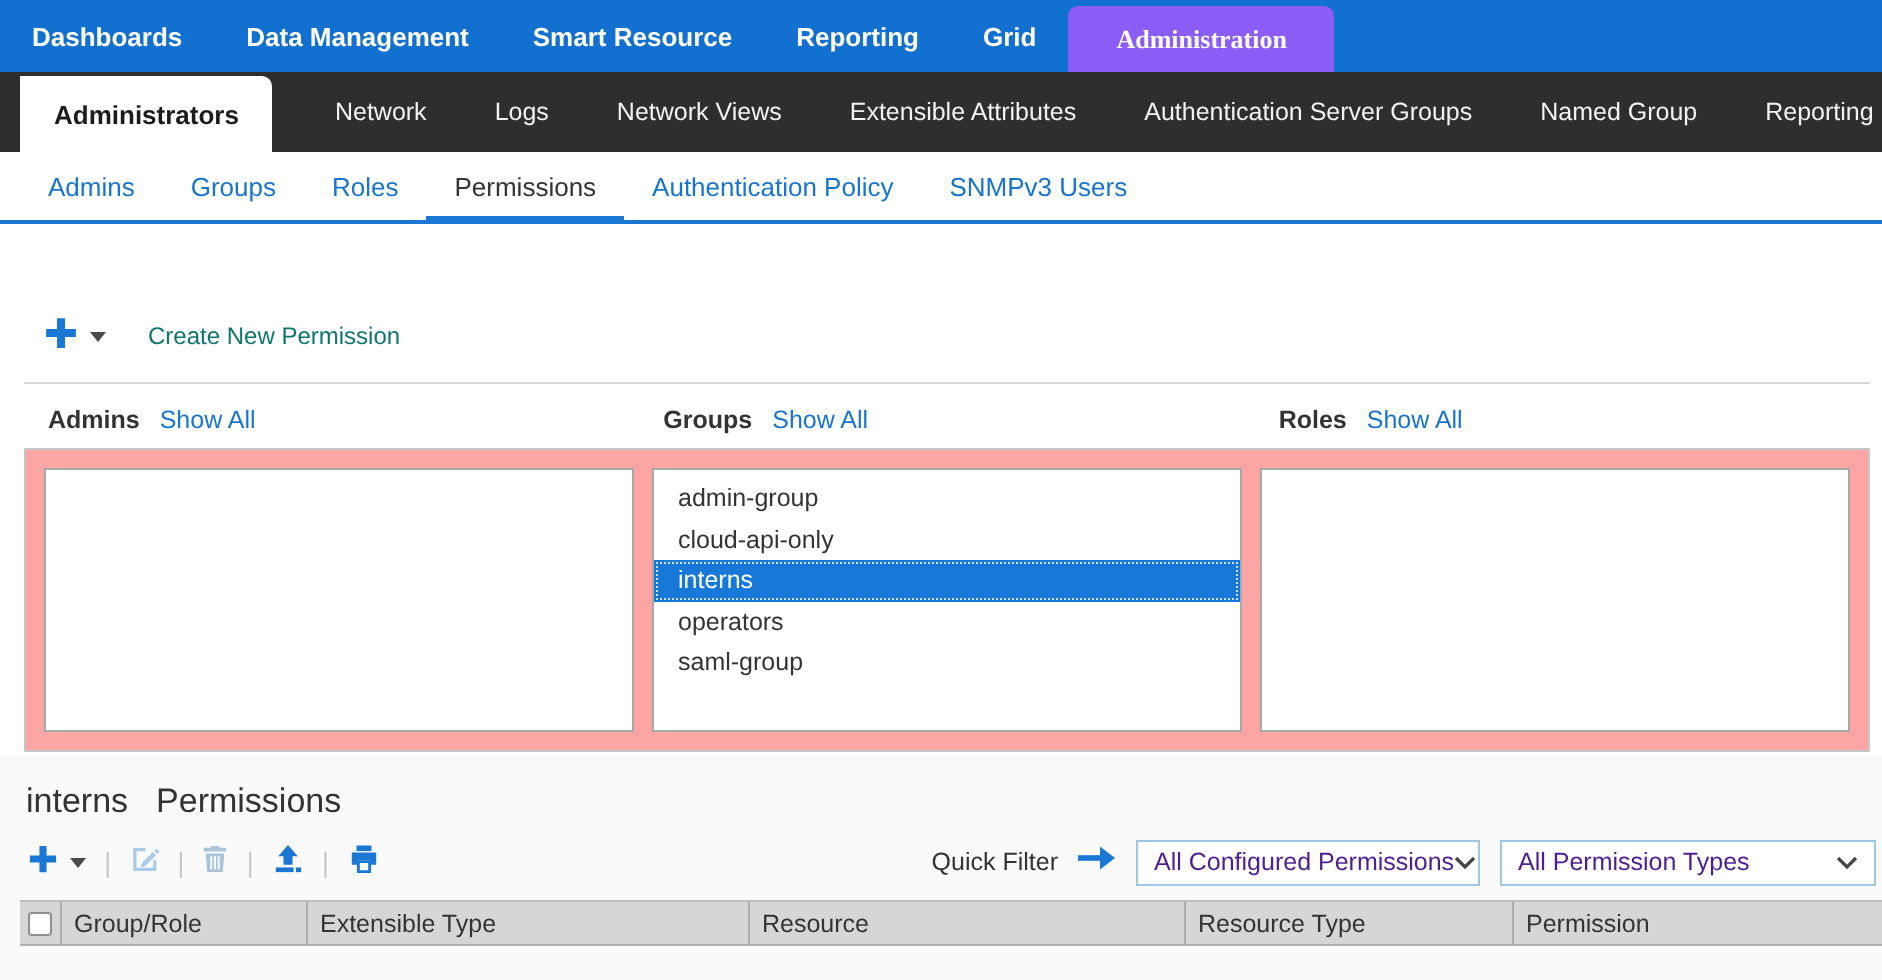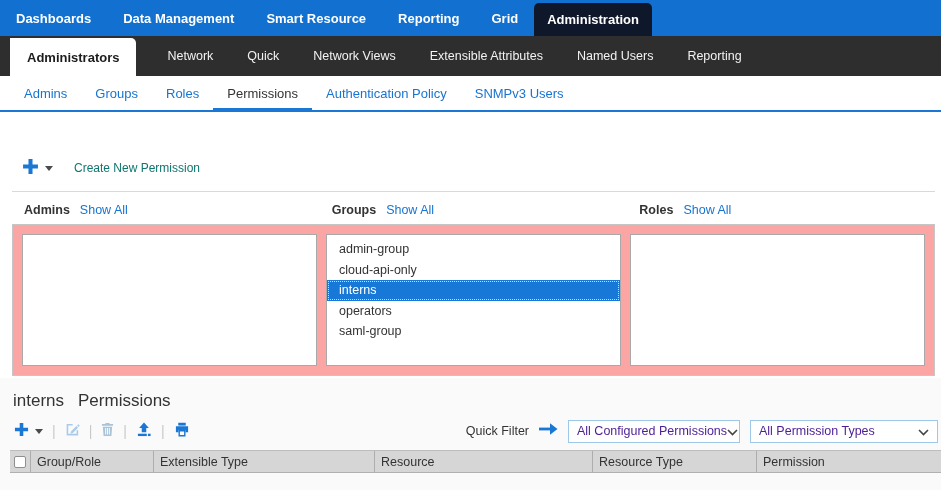--- a/index.html
+++ b/index.html
@@ -3,22 +3,22 @@
 <meta charset="utf-8">
 <style>
   * { box-sizing: border-box; margin: 0; padding: 0; }
   html,body { width: 941px; height: 490px; overflow: hidden;
     font-family: "Liberation Sans", sans-serif; background: #fff; }
 
   
   .nav1 { height: 36px; background: #1170d0; display: flex; align-items: stretch; }
   .nav1-item { color: #fff; font-size: 13px; font-weight: bold; padding: 0 16px;
     display: flex; align-items: center; cursor: pointer; white-space: nowrap; }
-  .nav1-item.active { background: #0f172a; border-radius: 5px 5px 0 0;
-    margin-top: 3px; align-self: flex-end; height: 33px; padding: 0 13px; }
+  .nav1-item.active { background: #8b5cf6; border-radius: 5px 5px 0 0;
+    margin-top: 3px; align-self: flex-end; height: 33px; padding: 0 24px; font-family: Liberation Serif, serif; }
 
   
   .nav2 { height: 40px; background: #2e2e2e; display: flex; align-items: stretch; }
   .nav2-item { color: #f2f2f2; font-size: 12.5px; padding: 0 15px; margin: 0 2px;
     display: flex; align-items: center; cursor: pointer; white-space: nowrap; }
   .nav2-item.active { background: #fff; color: #1c1c1c; font-weight: bold; font-size: 13px;
     border-radius: 0 5px 0 0; margin: 2px 14px 0 10px; padding: 0 17px; }
 
   
   .nav3 { height: 36px; background: #fff; display: flex; align-items: stretch;
@@ -94,24 +94,25 @@
   <div class="nav1-item">Data Management</div>
   <div class="nav1-item">Smart Resource</div>
   <div class="nav1-item">Reporting</div>
   <div class="nav1-item">Grid</div>
   <div class="nav1-item active">Administration</div>
 </nav>
 
 <nav class="nav2">
   <div class="nav2-item active">Administrators</div>
   <div class="nav2-item">Network</div>
-  <div class="nav2-item">Quick</div>
+  <div class="nav2-item">Logs</div>
   <div class="nav2-item">Network Views</div>
   <div class="nav2-item">Extensible Attributes</div>
-  <div class="nav2-item">Named Users</div>
+  <div class="nav2-item">Authentication Server Groups</div>
+  <div class="nav2-item">Named Group</div>
   <div class="nav2-item">Reporting</div>
 </nav>
 
 <nav class="nav3">
   <div class="nav3-item">Admins</div>
   <div class="nav3-item">Groups</div>
   <div class="nav3-item">Roles</div>
   <div class="nav3-item active">Permissions</div>
   <div class="nav3-item">Authentication Policy</div>
   <div class="nav3-item">SNMPv3 Users</div>

